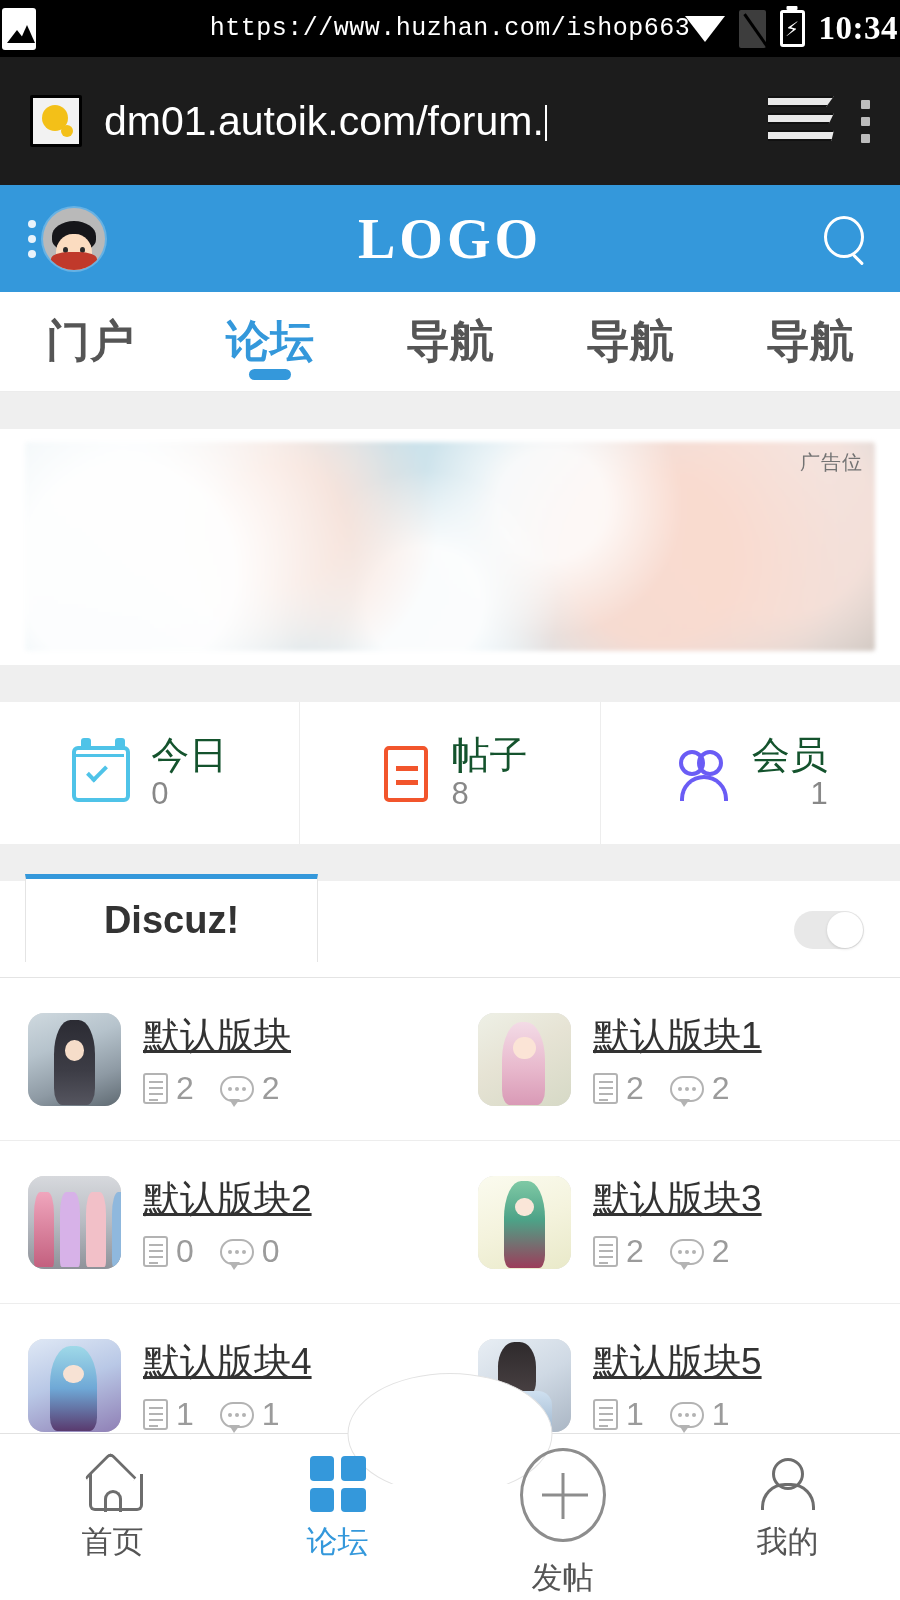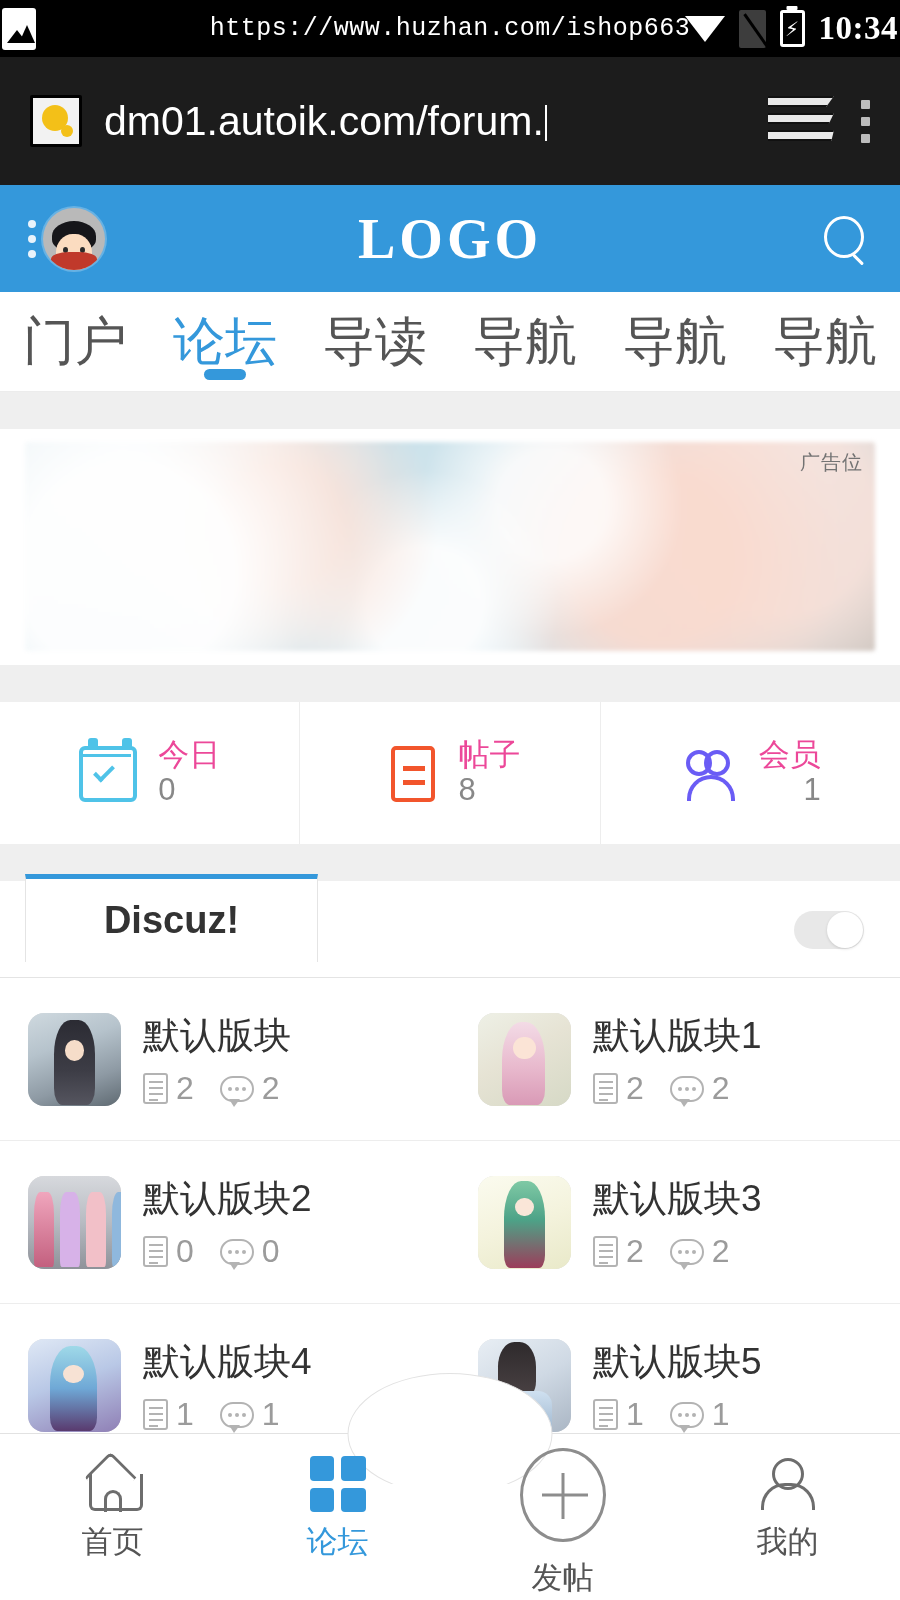--- a/index.html
+++ b/index.html
@@ -150,23 +150,24 @@
     content:"";position:absolute;right:7px;bottom:3px;width:14px;height:3px;
     background:#fff;transform:rotate(45deg);border-radius:2px;
   }
 
   
   .navtabs{
     height:100px;background:#fff;display:flex;align-items:center;
     border-bottom:1px solid #ececec;
   }
   .navtab{
-    flex:1 1 0;text-align:center;font-size:52px;color:#555;
+    flex:1 1 0;text-align:center;font-size:44px;color:#555;
     position:relative;height:100%;display:flex;align-items:center;
     justify-content:center;
+    font-weight:bold;
   }
   .navtab.active{color:#3498db;}
   .navtab.active:after{
     content:"";position:absolute;bottom:11px;left:50%;transform:translateX(-50%);
     width:42px;height:11px;background:#3498db;border-radius:6px;
   }
 
   .band{background:#efefef;height:37px;width:100%;}
 
   
@@ -193,21 +194,21 @@
   
   .stats{
     background:#fff;display:flex;height:142px;align-items:stretch;
   }
   .stat{
     flex:1 1 0;display:flex;align-items:center;justify-content:center;gap:17px;
     border-right:1px solid #ededed;
   }
   .stat:last-child{border-right:none;text-align:right;}
   .stat-txt{display:flex;flex-direction:column;gap:2px;}
-  .stat-label{font-size:31px;color:#ec4899;line-height:1.05;font-family:Liberation Serif, serif;}
+  .stat-label{font-size:38px;color:#14532d;line-height:1.05;font-family:Liberation Serif, serif;}
   .stat-value{font-size:31px;color:#888;line-height:1.05;}
 
   .ico{width:62px;height:62px;position:relative;flex:0 0 auto;}
   
   .ic-cal{border:4px solid #4fc3e8;border-radius:6px;width:58px;height:56px;margin-top:4px;}
   .ic-cal:before{
     content:"";position:absolute;left:9px;top:-4px;width:10px;height:12px;
     background:#4fc3e8;border-radius:3px;
   }
   .ic-cal:after{
@@ -270,21 +271,21 @@
   .frow{display:flex;border-bottom:1px solid #ededed;}
   .fcell{
     flex:1 1 0;display:flex;align-items:center;gap:22px;
     padding:18px 10px 18px 28px;height:162px;
   }
   .fthumb{
     width:93px;height:93px;border-radius:16px;flex:0 0 auto;overflow:hidden;
     position:relative;background:#ddd;
   }
   .finfo{display:flex;flex-direction:column;gap:9px;min-width:0;}
-  .fname{font-size:37px;color:#333;white-space:nowrap;}
+  .fname{font-size:37px;color:#333;white-space:nowrap;text-decoration:underline;}
   .fmeta{display:flex;align-items:center;gap:26px;}
   .fmetaitem{display:flex;align-items:center;gap:8px;}
   .fmetaitem span{font-size:32px;color:#9b9b9b;}
   .mi-doc{
     width:25px;height:31px;border:2px solid #b3b3b3;border-radius:3px;
     position:relative;flex:0 0 auto;
   }
   .mi-doc i{
     position:absolute;left:4px;width:14px;height:2px;background:#b3b3b3;display:block;
   }
@@ -457,23 +458,20 @@
 </div>
 
 <div class="navtabs">
   <div class="navtab">
       <span>门户</span>
     </div>
   <div class="navtab active">
       <span>论坛</span>
     </div>
   <div class="navtab">
-      <span>导读</span>
-    </div>
-  <div class="navtab">
       <span>导航</span>
     </div>
   <div class="navtab">
       <span>导航</span>
     </div>
   <div class="navtab">
       <span>导航</span>
     </div>
 </div>
 

